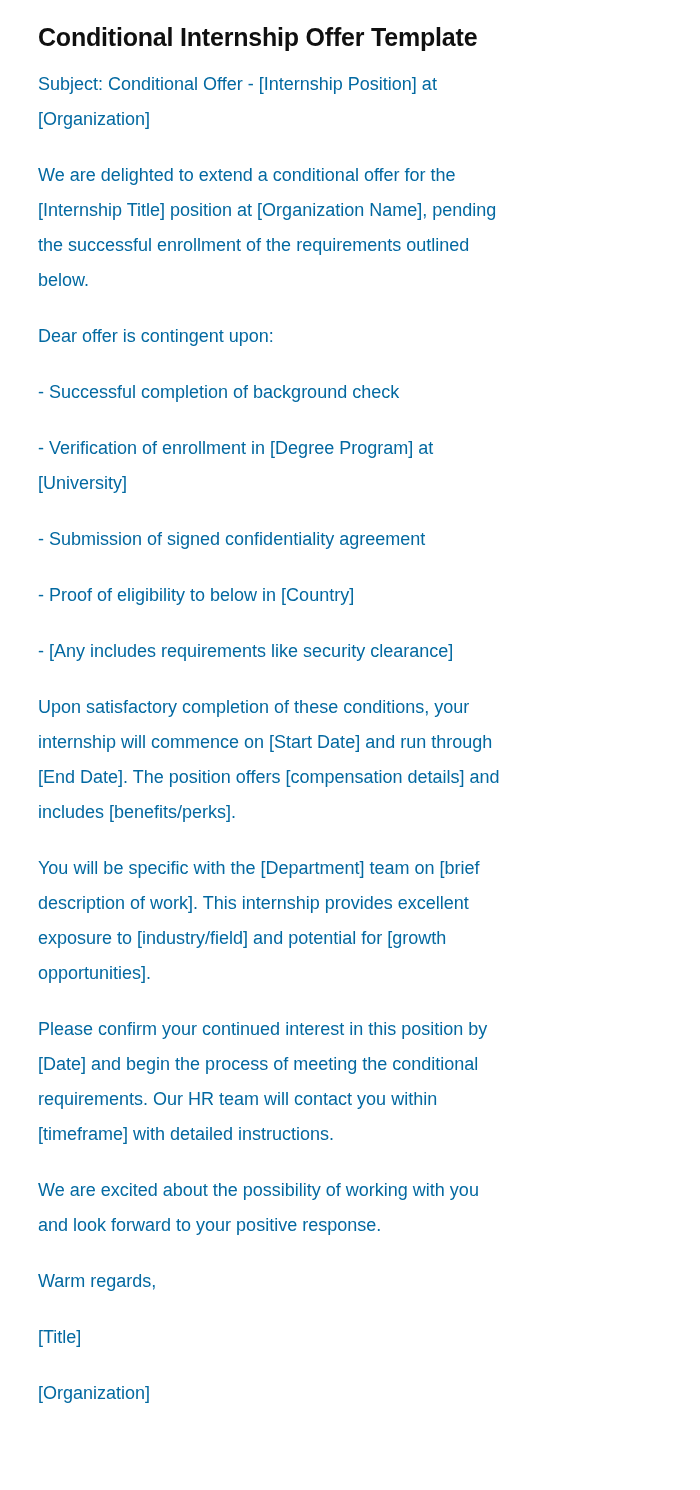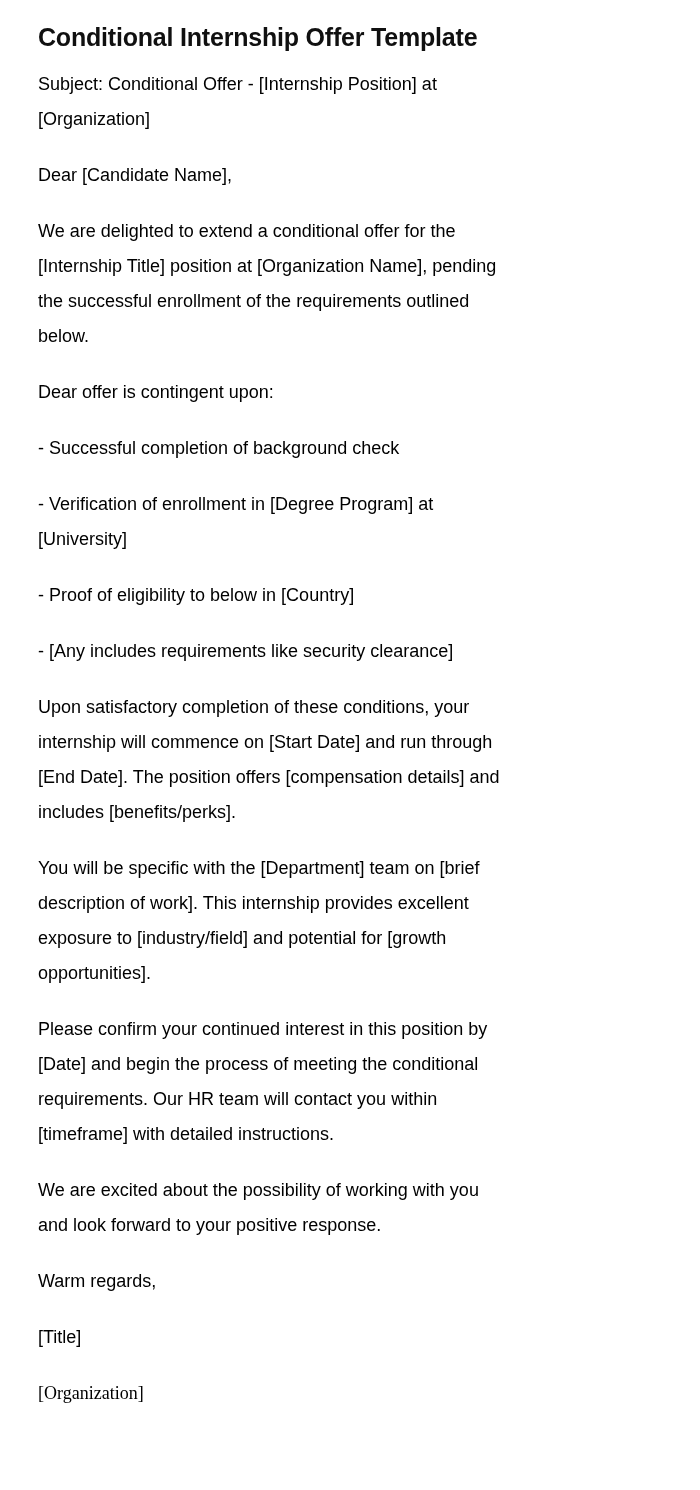--- a/index.html
+++ b/index.html
@@ -28,49 +28,48 @@
     font-weight: bold;
     line-height: 1.22;
     letter-spacing: -0.2px;
     color: #101010;
     margin: 0 0 14px 0;
   }
 
   .doc-paragraph {
     font-size: 18px;
     line-height: 35px;
-    color: #000000;
+    color: #0369a1;
     margin: 0 0 21px 0;
     max-width: 596px;
     word-wrap: break-word;
   }
 
   .doc-paragraph:last-child {
     margin-bottom: 6px;
-    font-family: Liberation Serif, serif;
   }
 
   .doc-paragraph.bullet {
     max-width: 600px;
   }
 </style>
 </head>
 <body>
 
 <div class="document">
 
   <h1 class="doc-title">Conditional Internship Offer Template</h1>
 
   <p class="doc-paragraph">Subject: Conditional Offer - [Internship Position] at [Organization]</p>
-  <p class="doc-paragraph">Dear [Candidate Name],</p>
   <p class="doc-paragraph">We are delighted to extend a conditional offer for the [Internship Title] position at [Organization Name], pending the successful enrollment of the requirements outlined below.</p>
   <p class="doc-paragraph">Dear offer is contingent upon:</p>
 
   <p class="doc-paragraph bullet">- Successful completion of background check</p>
   <p class="doc-paragraph bullet">- Verification of enrollment in [Degree Program] at [University]</p>
+  <p class="doc-paragraph bullet">- Submission of signed confidentiality agreement</p>
   <p class="doc-paragraph bullet">- Proof of eligibility to below in [Country]</p>
   <p class="doc-paragraph bullet">- [Any includes requirements like security clearance]</p>
 
   <p class="doc-paragraph">Upon satisfactory completion of these conditions, your internship will commence on [Start Date] and run through [End Date]. The position offers [compensation details] and includes [benefits/perks].</p>
   <p class="doc-paragraph">You will be specific with the [Department] team on [brief description of work]. This internship provides excellent exposure to [industry/field] and potential for [growth opportunities].</p>
   <p class="doc-paragraph">Please confirm your continued interest in this position by [Date] and begin the process of meeting the conditional requirements. Our HR team will contact you within [timeframe] with detailed instructions.</p>
   <p class="doc-paragraph">We are excited about the possibility of working with you and look forward to your positive response.</p>
 
   <p class="doc-paragraph">Warm regards,</p>
   <p class="doc-paragraph">[Title]</p>

